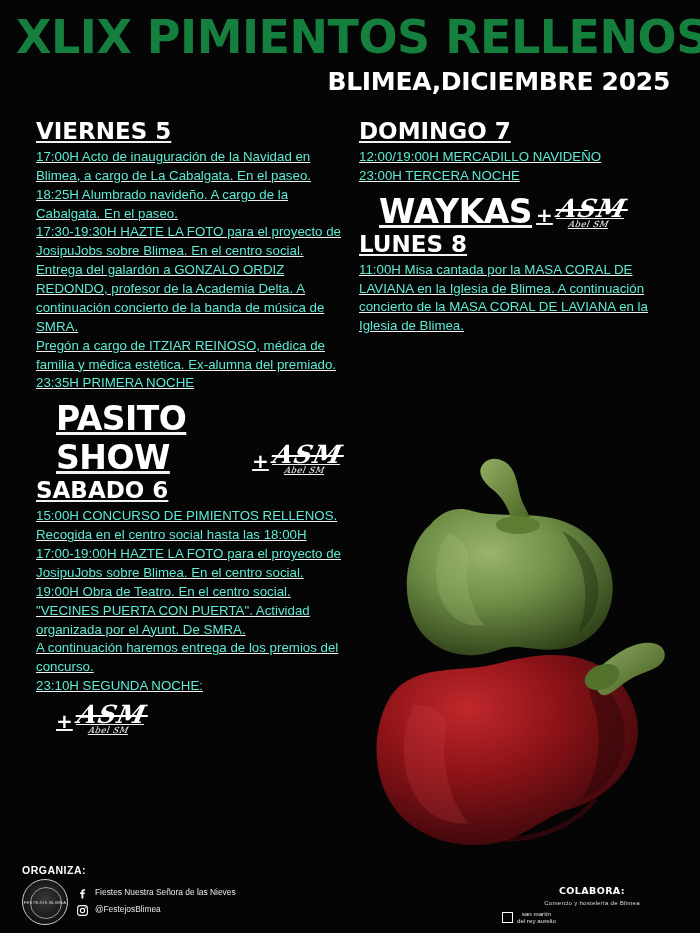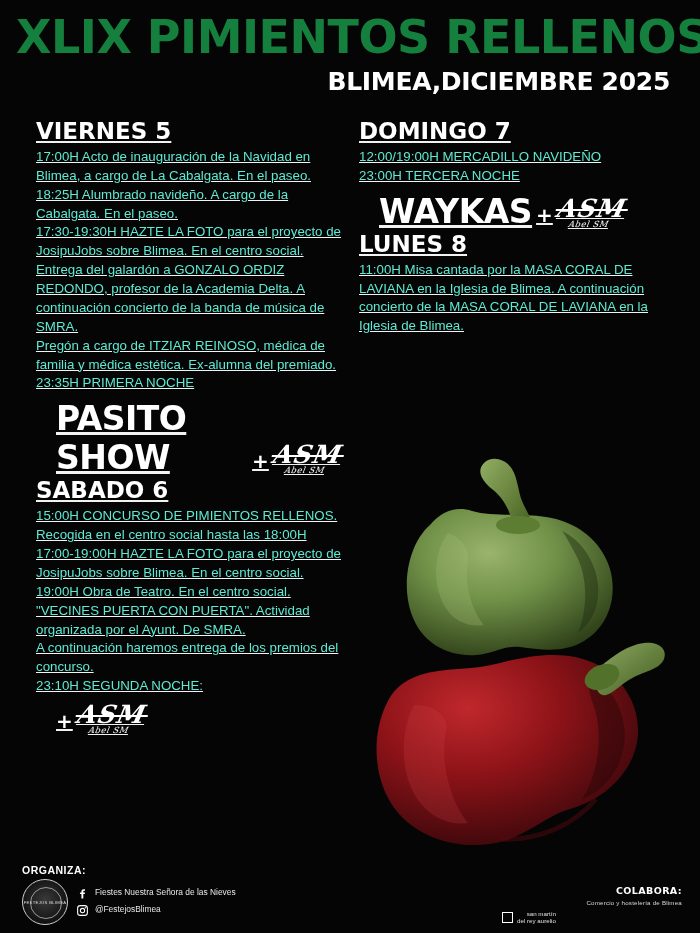--- a/index.html
+++ b/index.html
@@ -195,21 +195,21 @@
     line-height: 1.2;
   }
   .ic {
     width: 13px; height: 13px;
     flex: 0 0 auto;
   }
   .colabora {
     position: absolute;
     right: 18px; bottom: 8px;
     width: 180px;
-    text-align: right;
+    text-align: center;
   }
   .colabora-label {
     font-family: "DejaVu Sans", sans-serif;
     font-weight: bold;
     font-size: 9.5px;
     color: #fff;
     letter-spacing: 0.4px;
     margin-bottom: 3px;
   }
   .colabora-line {

